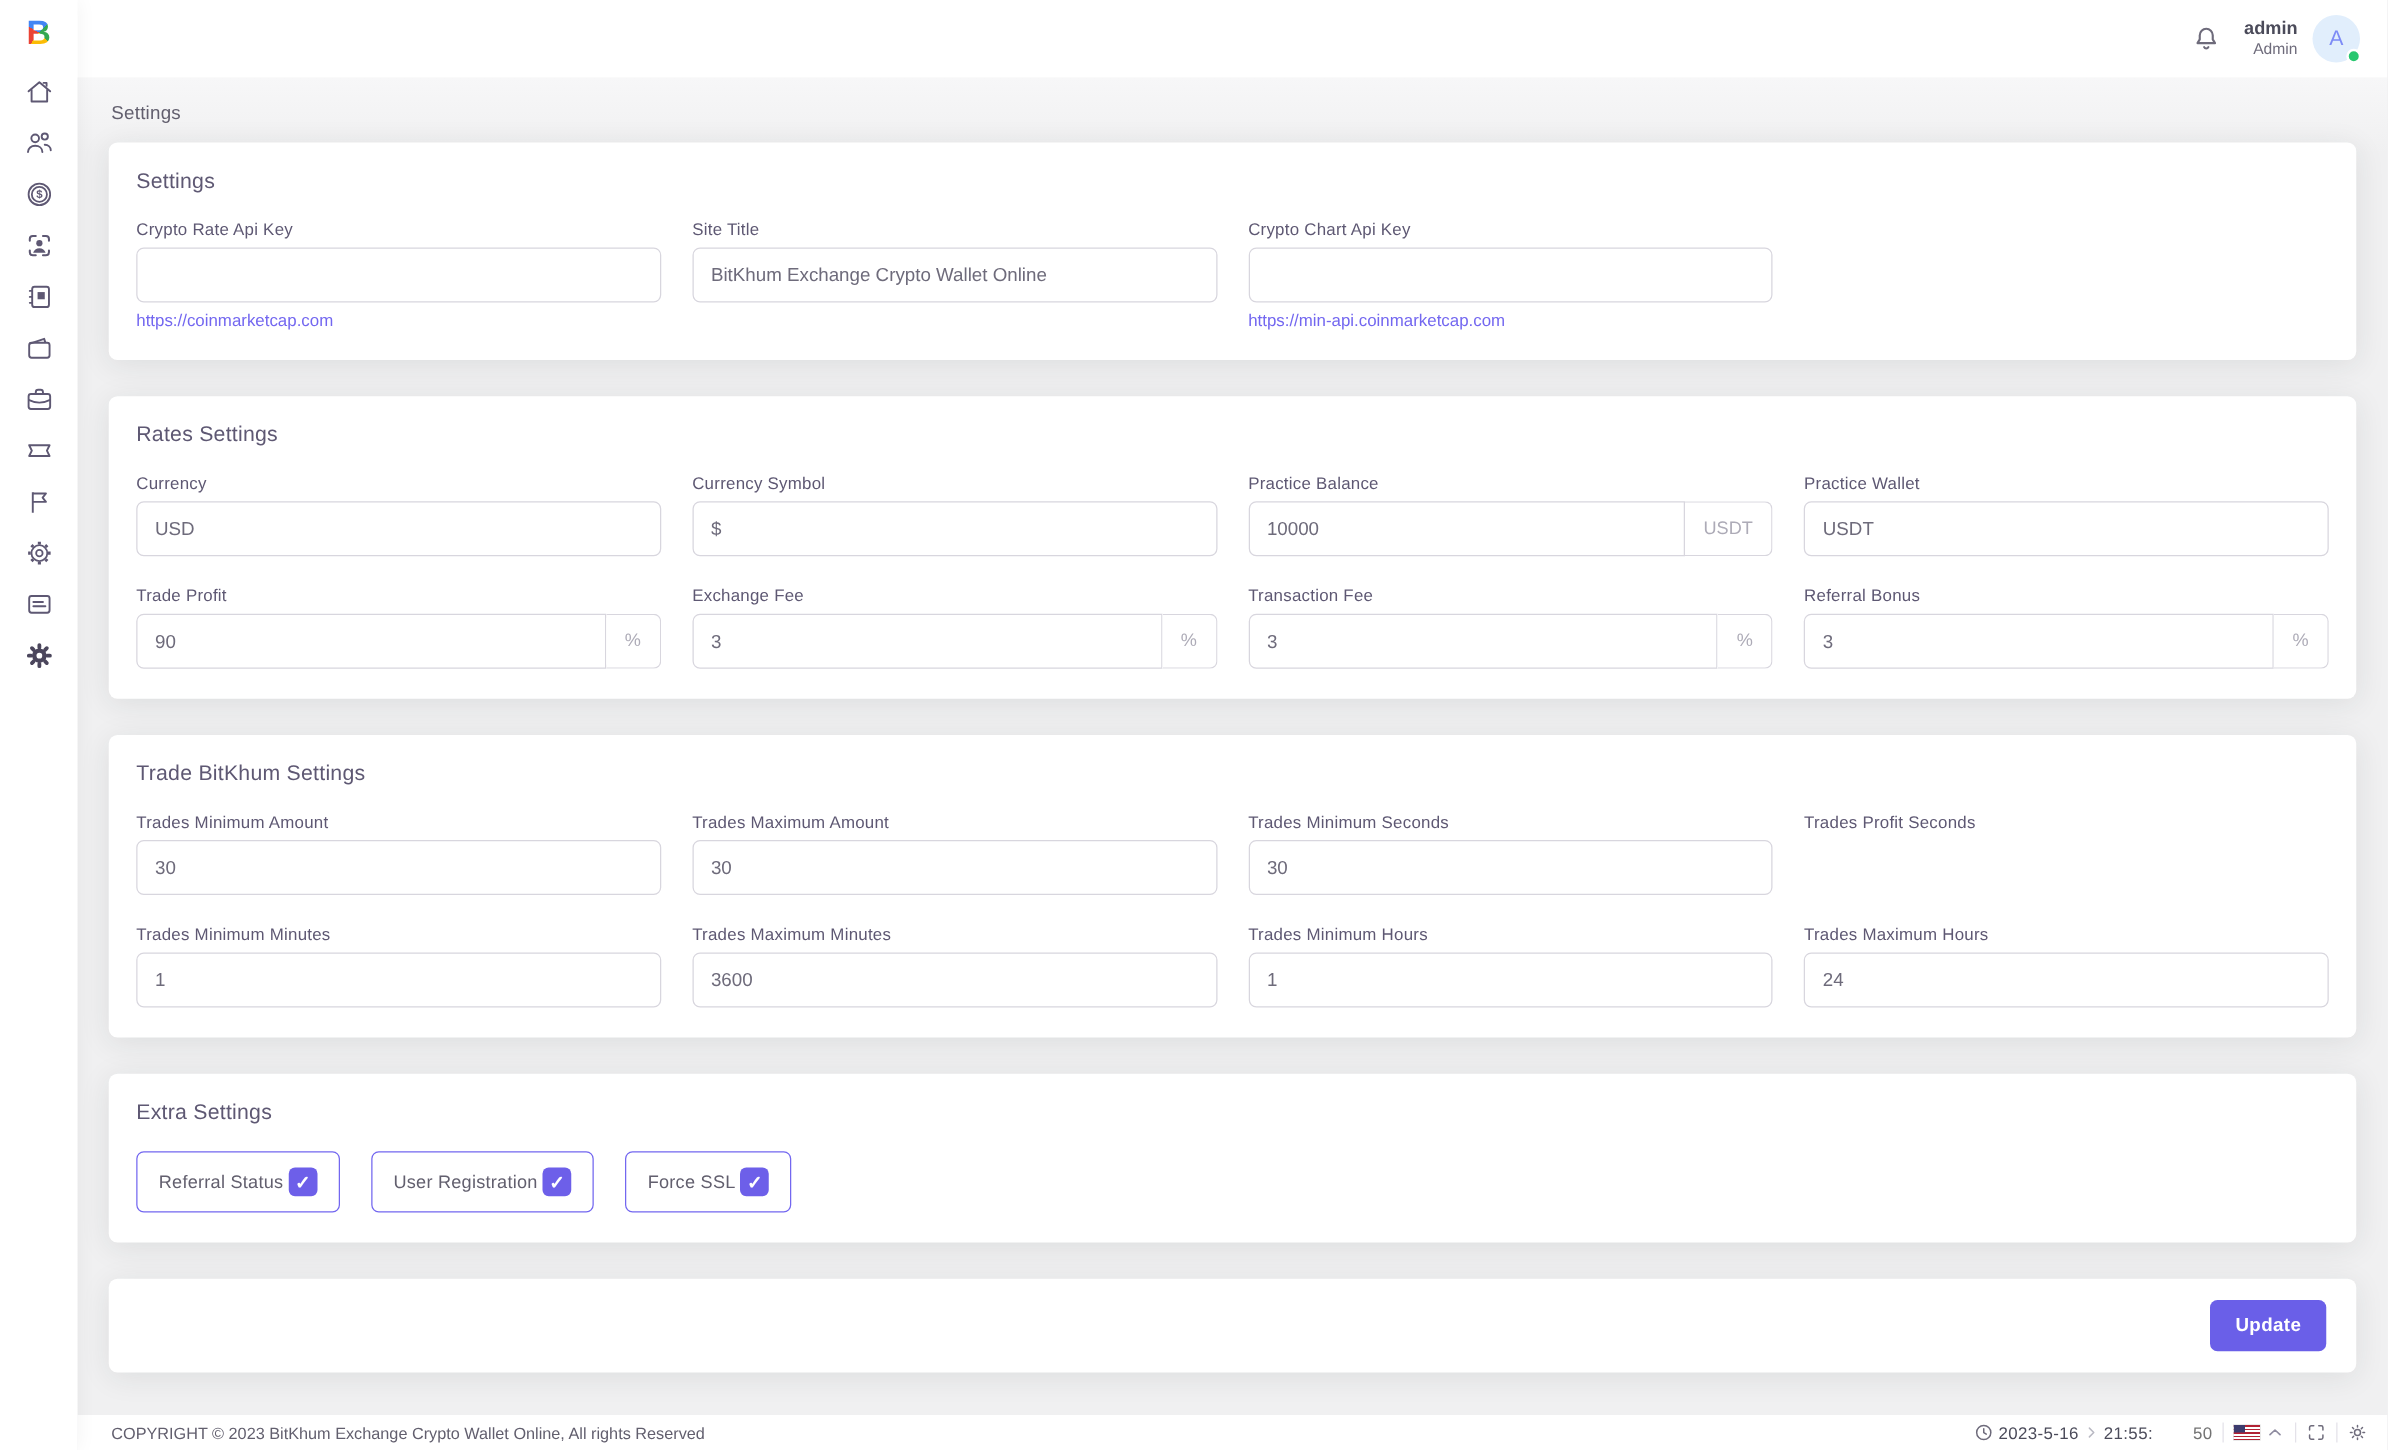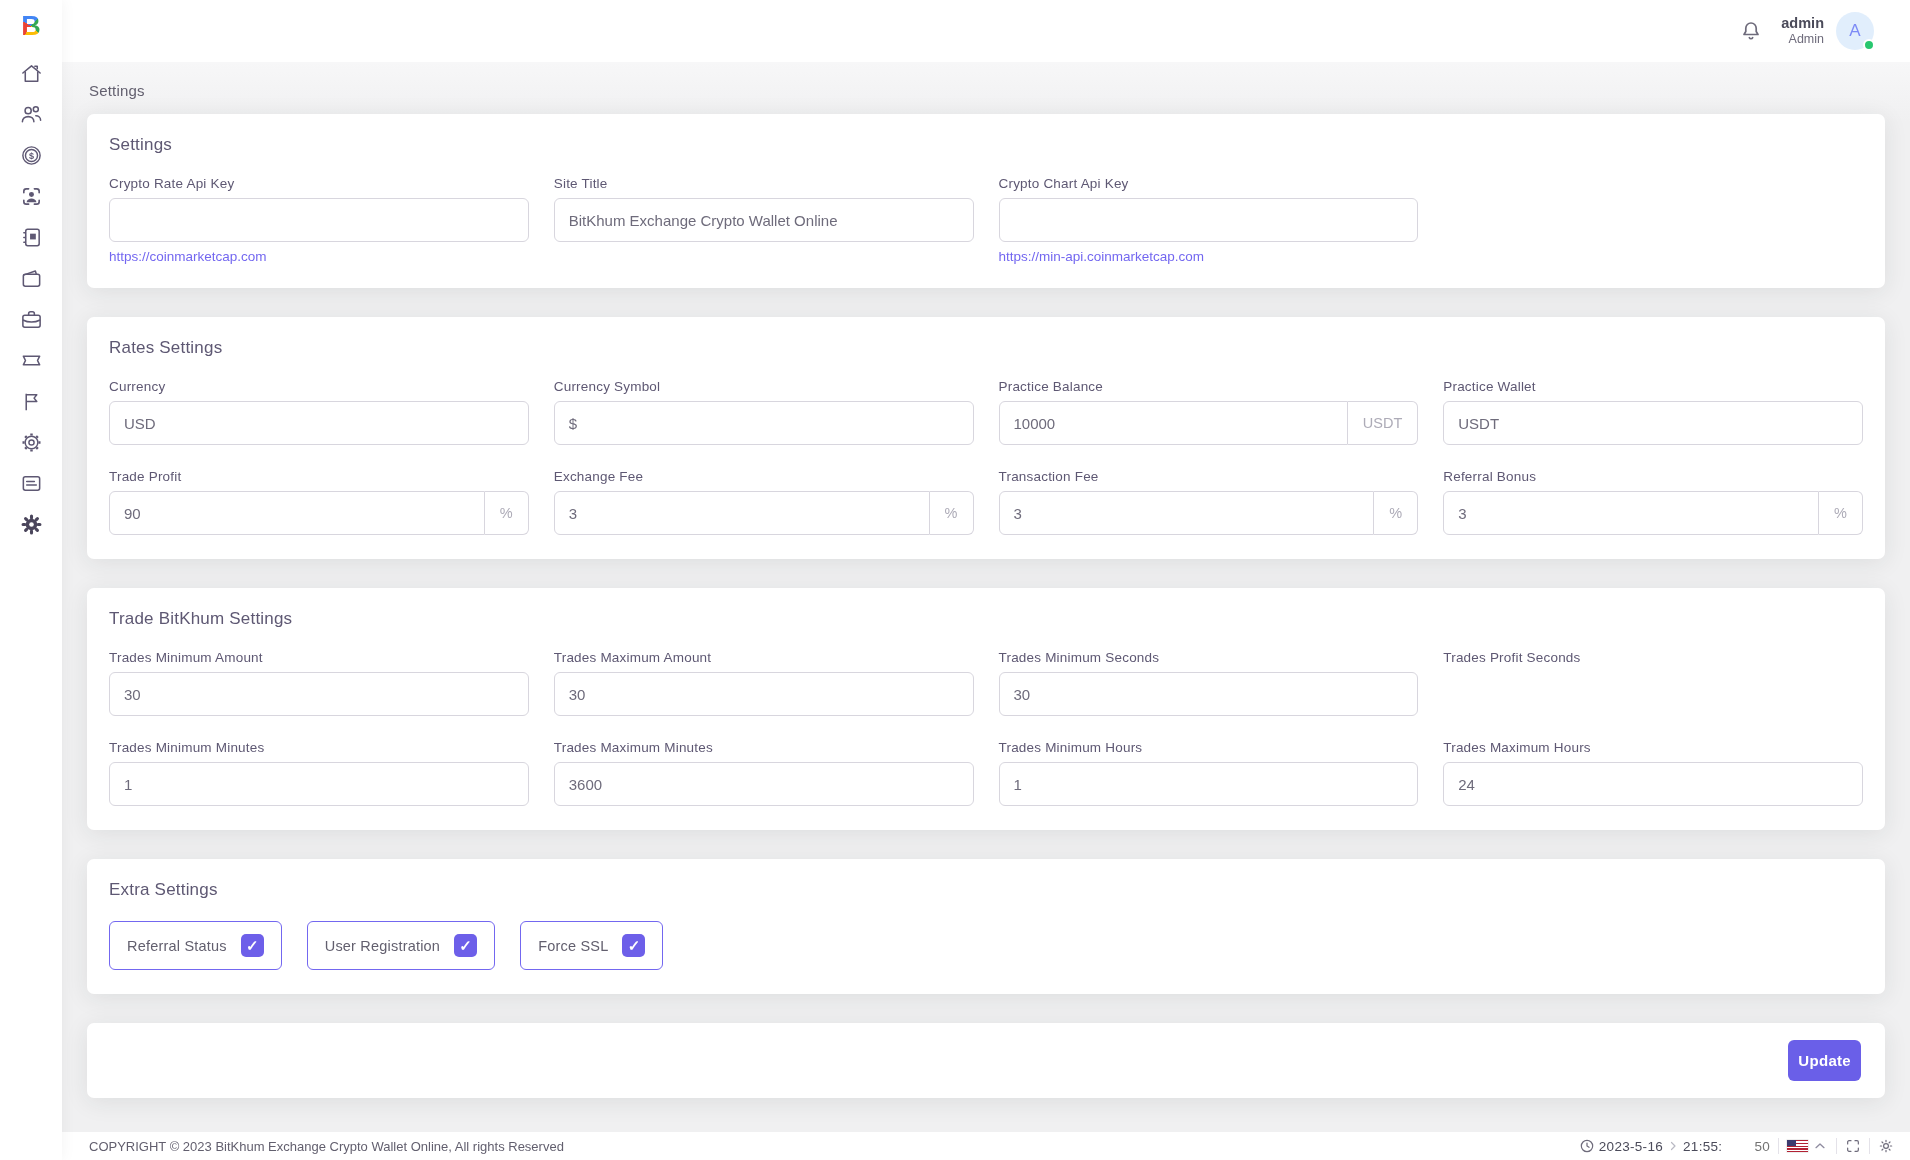--- a/index.html
+++ b/index.html
@@ -9,21 +9,21 @@
     background:#f1f1f2;
     position:relative;
     overflow:hidden;
     color:#5e5873;
   }
   
   .topbar {
     position:absolute; left:0; top:0; right:0; height:62px;
     background:#fff; z-index:2;
     display:flex; align-items:center; justify-content:flex-end;
-    padding-right:36px; gap:18px;
+    padding-right:22px; gap:18px;
   }
   .bell-btn { width:24px; height:24px; cursor:pointer; color:#6e6b7b; }
   .user-block { display:flex; align-items:center; gap:12px; cursor:pointer; }
   .user-text { text-align:right; line-height:1.25; }
   .user-name { font-weight:bold; font-size:14.5px; color:#4b4b5a; }
   .user-role { font-size:12.5px; color:#6e6b7b; }
   .avatar { position:relative; width:38px; height:38px; border-radius:50%;
     background:#e1eefc; display:flex; align-items:center; justify-content:center;
     color:#7d8bf6; font-size:17px; font-weight:500; }
   .avatar-dot { position:absolute; right:-1px; bottom:-1px; width:12px; height:12px;
@@ -66,34 +66,34 @@
   .input-group { display:flex; width:100%; }
   .input-group .f-input { border-radius:6px 0 0 6px; }
   .suffix {
     display:flex; align-items:center; padding:0 15px; font-size:14.5px; color:#adabb7;
     border:1px solid #d8d6de; border-left:none; border-radius:0 6px 6px 0; background:#fff;
   }
   .f-link { font-size:13.5px; color:#7367f0; text-decoration:none; margin-top:7px; cursor:pointer; }
   
   .toggle-row { display:flex; gap:25px; margin-top:4px; }
   .toggle-box {
-    display:inline-flex; align-items:center; gap:14px;
+    display:inline-flex; align-items:center; gap:4px;
     border:1px solid #7367f0; border-radius:6px; padding:12px 17px; cursor:pointer;
   }
   .toggle-label { font-size:14.5px; color:#625f6e; letter-spacing:.2px; }
   .checkbox {
     width:23px; height:23px; border-radius:5px; background:#6d5fe9;
     display:flex; align-items:center; justify-content:center;
     color:#fff; font-size:15px; font-weight:bold;
   }
   
   .update-card { display:flex; justify-content:flex-end; padding:17px 24px; margin-bottom:0; }
   .update-btn {
     background:#6a5fe8; color:#fff; border:none; border-radius:6px;
-    padding:12px 10px; font-size:15px; font-weight:600; letter-spacing:.3px; cursor:pointer;
+    padding:12px 20px; font-size:15px; font-weight:600; letter-spacing:.3px; cursor:pointer;
     font-family:"Liberation Sans", sans-serif;
   }
   
   .footer {
     position:absolute; left:62px; right:0; bottom:0; height:28px; background:#fff; z-index:2;
     display:flex; align-items:center; justify-content:space-between; padding:0 16px 0 27px;
     font-size:13px; color:#625f6e;
   }
   .footer-right { display:flex; align-items:center; gap:4px; }
   .f-icon { width:16px; height:16px; color:#6e6b7b; display:block; }

